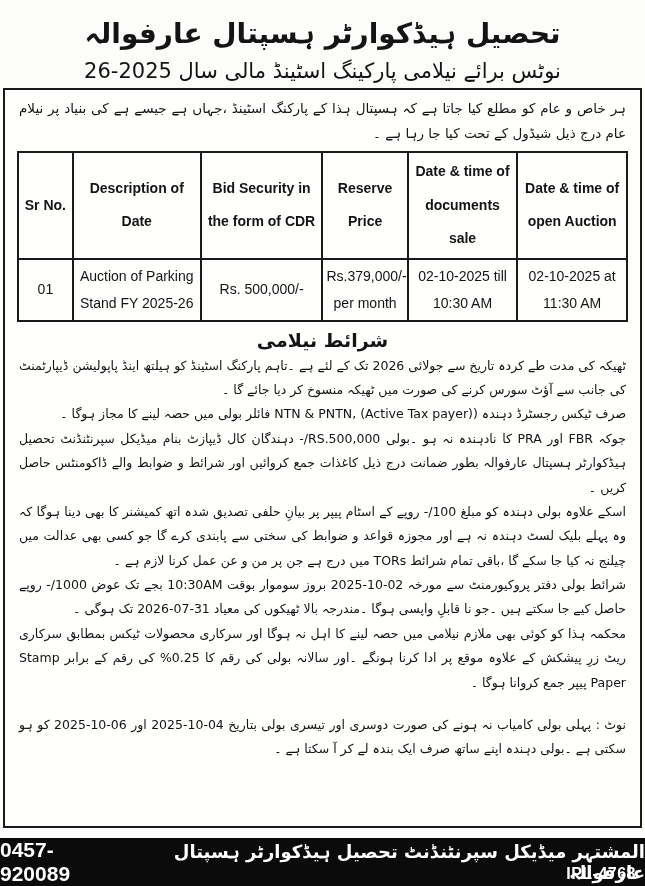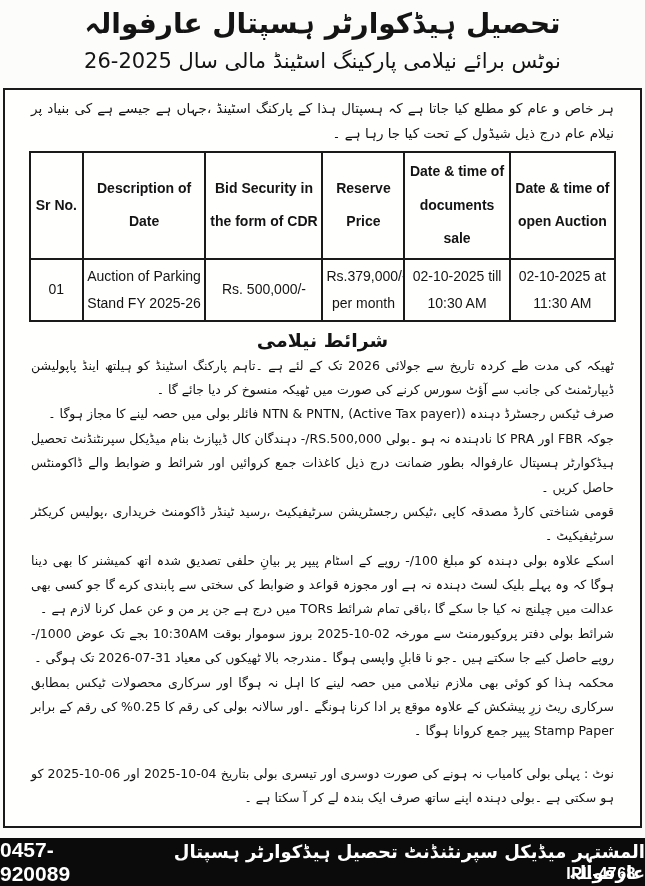--- a/index.html
+++ b/index.html
@@ -2,33 +2,33 @@
 <html lang="ur"><head>
 <meta charset="utf-8">
 <style>
   * { margin:0; padding:0; box-sizing:border-box; }
   html,body { background:#e8e8e6; }
   .page {
     width:645px; height:886px; position:relative; margin:0 auto;
     background:#fcfcfa; color:#141414; overflow:hidden;
     font-family:"DejaVu Sans", sans-serif;
   }
-  .masthead { padding-top:5px; }
+  .masthead { padding-top:15px; }
   .title {
     text-align:center; font-weight:bold; font-size:28px; line-height:1.35;
     direction:rtl;
   }
   .subtitle {
     text-align:center; font-weight:normal; font-size:21px; line-height:1.4;
     direction:rtl; margin-top:4px;
   }
   .main-box {
     position:absolute; top:88px; left:3px; right:3px; bottom:58px;
     border:2px solid #1a1a1a; background:#fffffe;
-    padding:5px 24px 4px; overflow:hidden;
+    padding:5px 12px 4px; overflow:hidden;
   }
   .intro {
     direction:rtl; text-align:justify; text-align-last:right;
     font-size:13.5px; line-height:1.85; margin:1px 2px 5px;
   }
   table.auction {
     width:100%; border-collapse:collapse; table-layout:fixed;
     font-family:"Liberation Sans", sans-serif;
   }
   table.auction th, table.auction td {
@@ -102,21 +102,20 @@
           <td>02-10-2025 at 11:30 AM</td>
         </tr>
       </tbody>
     </table>
 
     <div class="terms-heading">شرائط نیلامی</div>
 
     <p class="term">ٹھیکہ کی مدت طے کردہ تاریخ سے جولائی 2026 تک کے لئے ہے ۔تاہم پارکنگ اسٹینڈ کو ہیلتھ اینڈ پاپولیشن ڈیپارٹمنٹ کی جانب سے آؤٹ سورس کرنے کی صورت میں ٹھیکہ منسوخ کر دیا جائے گا ۔</p>
     <p class="term">صرف ٹیکس رجسٹرڈ دہندہ (NTN &amp; PNTN, (Active Tax payer) فائلر بولی میں حصہ لینے کا مجاز ہوگا ۔</p>
     <p class="term">جوکہ FBR اور PRA کا نادہندہ نہ ہو ۔بولی RS.500,000/- دہندگان کال ڈیپازٹ بنام میڈیکل سپرنٹنڈنٹ تحصیل ہیڈکوارٹر ہسپتال عارفوالہ بطور ضمانت درج ذیل کاغذات جمع کروائیں اور شرائط و ضوابط والے ڈاکومنٹس حاصل کریں ۔</p>
-    <p class="term">قومی شناختی کارڈ مصدقہ کاپی ،ٹیکس رجسٹریشن سرٹیفیکیٹ ،رسید ٹینڈر ڈاکومنٹ خریداری ،پولیس کریکٹر سرٹیفیکیٹ ۔</p>
     <p class="term">اسکے علاوہ بولی دہندہ کو مبلغ 100/- روپے کے اسٹام پیپر پر بیانِ حلفی تصدیق شدہ اتھ کمیشنر کا بھی دینا ہوگا کہ وہ پہلے بلیک لسٹ دہندہ نہ ہے اور مجوزہ قواعد و ضوابط کی سختی سے پابندی کرے گا جو کسی بھی عدالت میں چیلنج نہ کیا جا سکے گا ،باقی تمام شرائط TORs میں درج ہے جن پر من و عن عمل کرنا لازم ہے ۔</p>
     <p class="term">شرائط بولی دفتر پروکیورمنٹ سے مورخہ 02-10-2025 بروز سوموار بوقت 10:30AM بجے تک عوض 1000/- روپے حاصل کیے جا سکتے ہیں ۔جو نا قابلِ واپسی ہوگا ۔مندرجہ بالا ٹھیکوں کی معیاد 31-07-2026 تک ہوگی ۔</p>
     <p class="term">محکمہ ہذا کو کوئی بھی ملازم نیلامی میں حصہ لینے کا اہل نہ ہوگا اور سرکاری محصولات ٹیکس بمطابق سرکاری ریٹ زرِ پیشکش کے علاوہ موقع پر ادا کرنا ہونگے ۔اور سالانہ بولی کی رقم کا 0.25% کی رقم کے برابر Stamp Paper پیپر جمع کروانا ہوگا ۔</p>
 
     <p class="note">نوٹ : پہلی بولی کامیاب نہ ہونے کی صورت دوسری اور تیسری بولی بتاریخ 04-10-2025 اور 06-10-2025 کو ہو سکتی ہے ۔بولی دہندہ اپنے ساتھ صرف ایک بندہ لے کر آ سکتا ہے ۔</p>
 
   </div>
 
   <div class="footer-bar">
     <span class="advertiser">المشتہر میڈیکل سپرنٹنڈنٹ تحصیل ہیڈکوارٹر ہسپتال عارفوالہ</span>

